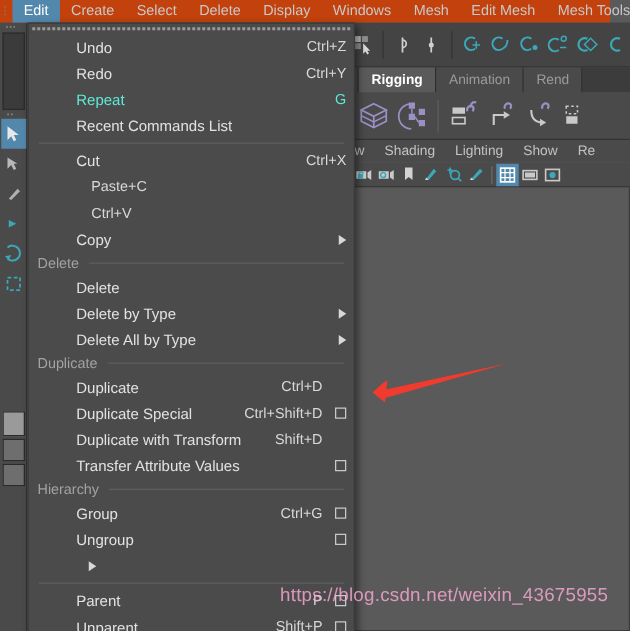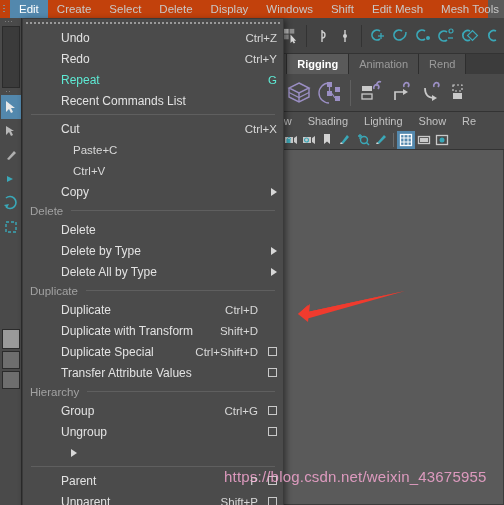--- a/index.html
+++ b/index.html
@@ -421,21 +421,21 @@
   </div>
 
   <div class="menubar">
     <div class="grip"></div>
     <div class="mitem active">Edit</div>
     <div class="mitem">Create</div>
     <div class="mitem">Select</div>
     <div class="mitem">Delete</div>
     <div class="mitem">Display</div>
     <div class="mitem">Windows</div>
-    <div class="mitem">Shift</div>
+    <div class="mitem">Mesh</div>
     <div class="mitem">Edit Mesh</div>
     <div class="mitem">Mesh Tools</div>
 
   </div>
 
   <div class="dropdown">
     <div class="tearoff"></div>
 
     <div class="mrow">
       <span class="lbl">Undo</span>
@@ -491,28 +491,28 @@
     <div class="sechead">
       <span>Duplicate</span>
       <span class="shline"></span>
     </div>
     <div class="mrow">
       <span class="lbl">Duplicate</span>
       <span class="acc">Ctrl+D</span>
       <span class="optspace"></span>
     </div>
     <div class="mrow">
+      <span class="lbl">Duplicate Special</span>
+      <span class="acc">Ctrl+Shift+D</span>
+      <span class="optbox"></span>
+    </div>
+    <div class="mrow">
       <span class="lbl">Duplicate with Transform</span>
       <span class="acc">Shift+D</span>
       <span class="optspace"></span>
-    </div>
-    <div class="mrow">
-      <span class="lbl">Duplicate Special</span>
-      <span class="acc">Ctrl+Shift+D</span>
-      <span class="optbox"></span>
     </div>
     <div class="mrow">
       <span class="lbl">Transfer Attribute Values</span>
       <span class="acc"></span>
       <span class="optbox"></span>
     </div>
 
     <div class="sechead">
       <span>Hierarchy</span>
       <span class="shline"></span>

